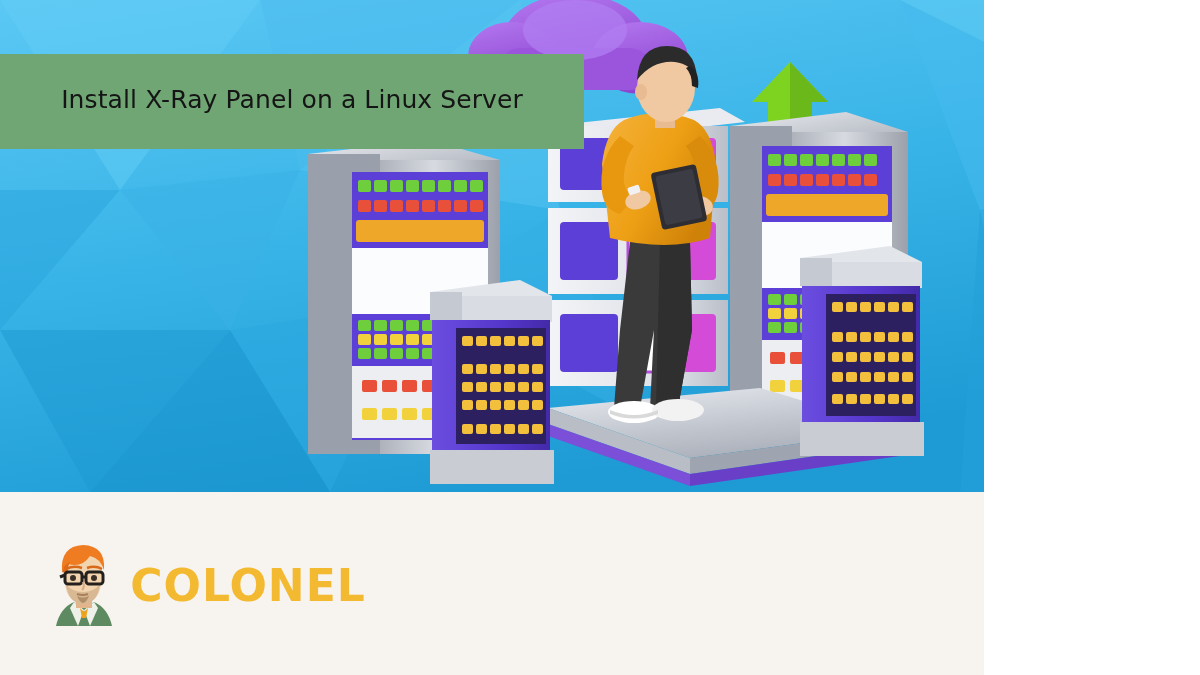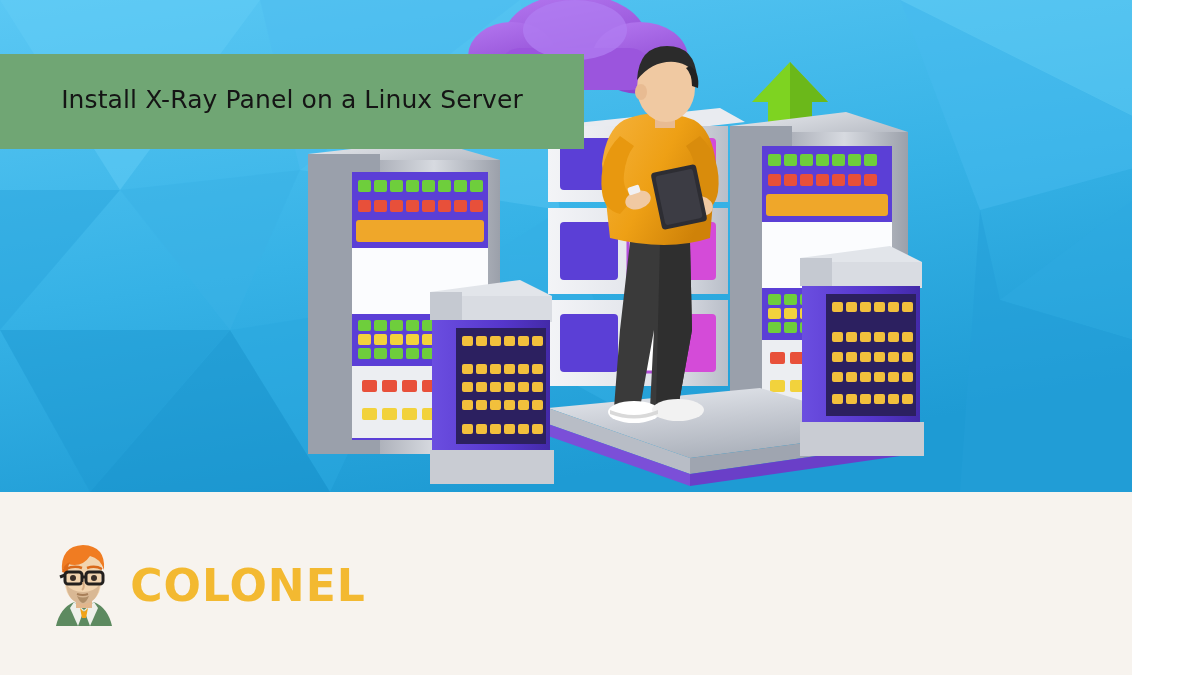--- a/index.html
+++ b/index.html
@@ -5,24 +5,25 @@
   html, body {
     margin: 0;
     padding: 0;
     background: #ffffff;
   }
   body {
     font-family: "DejaVu Sans", sans-serif;
   }
   .page {
     position: relative;
-    width: 1132px;
+    width: 972px;
     height: 675px;
     overflow: hidden;
     background: #eab308;
+    padding-left: 12px;
   }
 
   
   .hero {
     position: absolute;
     left: 0; top: 0;
     width: 1200px;
     height: 492px;
     overflow: hidden;
     background: #3bb4ea;

